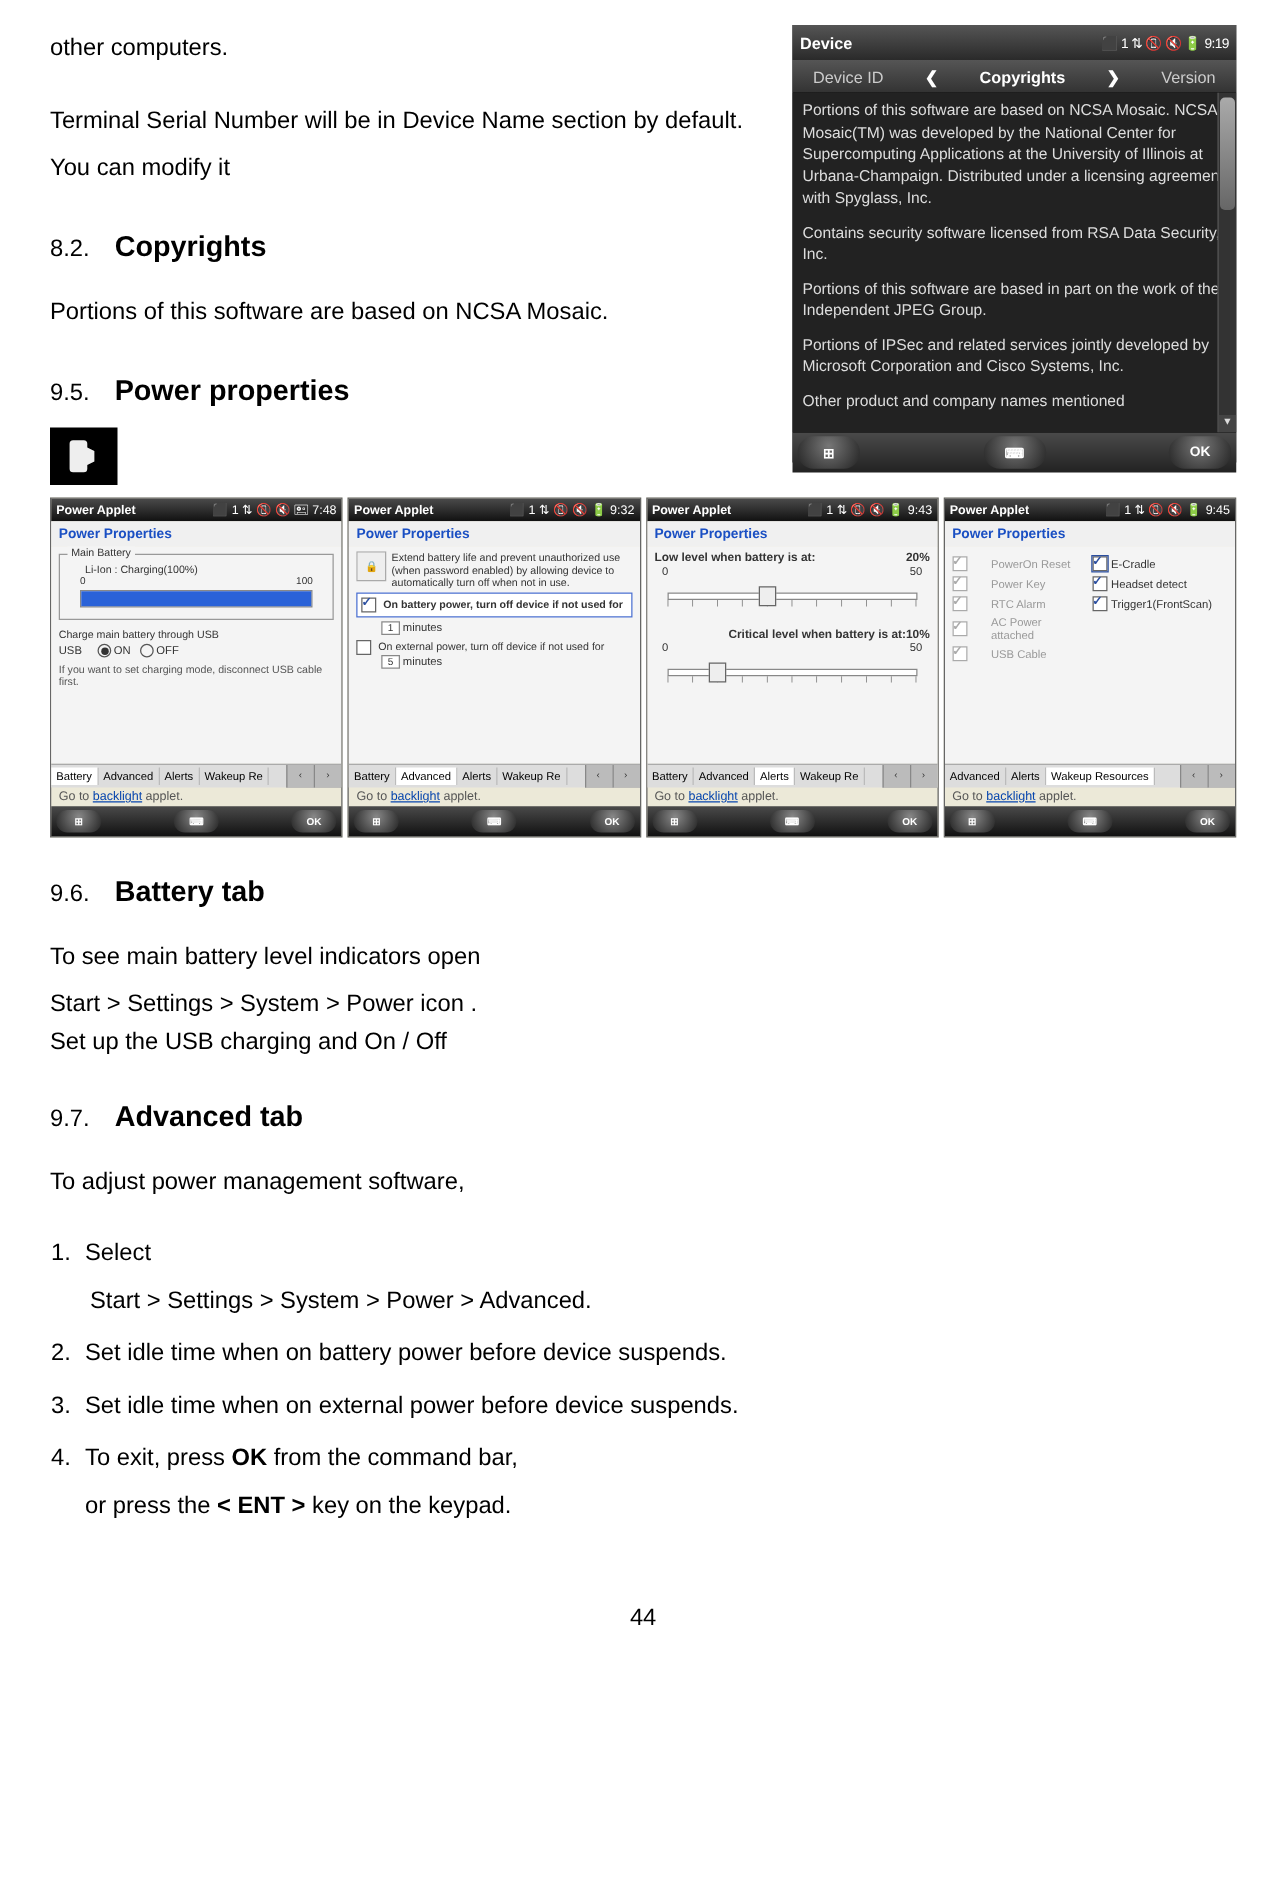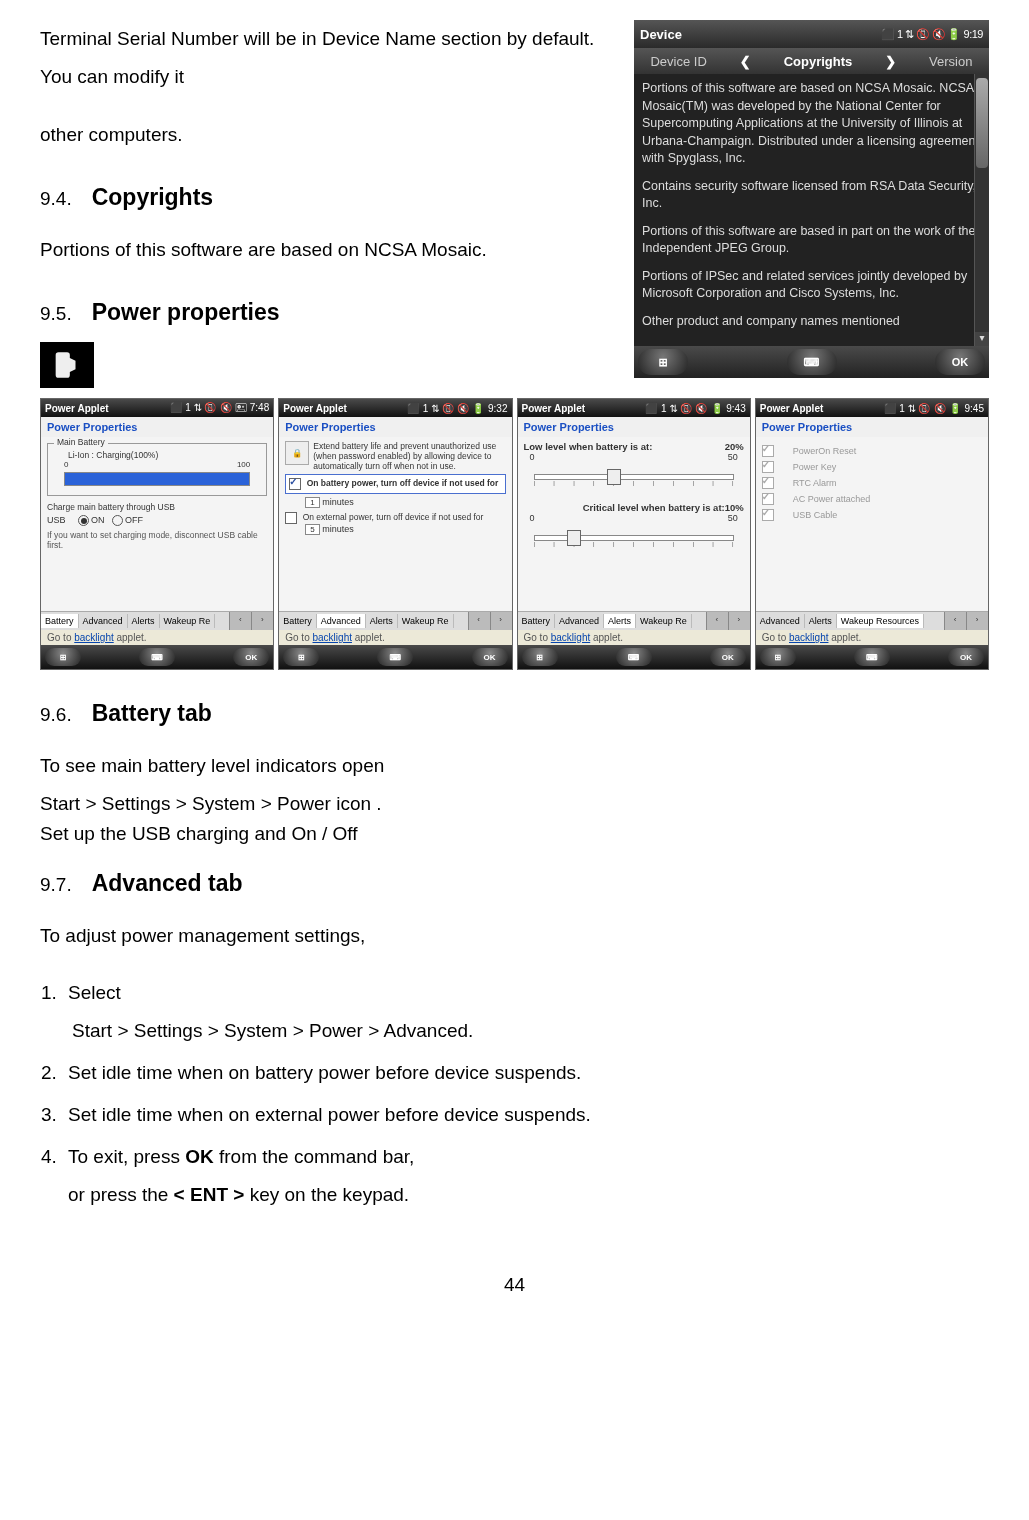--- a/index.html
+++ b/index.html
@@ -209,25 +209,25 @@
     .checklist-row .lbl { font-size:9px; }
     .two-col-checks { display:flex; gap:4px;}
     .col-checks { flex:1;}
     .col-checks .lbl.disabled { color:#999;padding-left:16px;}
   </style>
 </head>
 <body>
 
 <div class="top-section">
   <div class="top-left">
+    <p class="para">other computers.</p>
     <p class="para">Terminal Serial Number will be in Device Name section by default. You can modify it</p>
-    <p class="para">other computers.</p>
 
     <div class="heading-row">
-      <span class="heading-num">9.4.</span>
+      <span class="heading-num">8.2.</span>
       <span class="heading-title">Copyrights</span>
     </div>
     <p class="para">Portions of this software are based on NCSA Mosaic.</p>
 
     <div class="heading-row">
       <span class="heading-num">9.5.</span>
       <span class="heading-title">Power properties</span>
     </div>
     <div class="power-icon">
       <svg viewBox="0 0 24 24">
@@ -461,20 +461,34 @@
             </div>
           <div class="checklist-row">
               <span class="checkbox disabled checked"></span>
               <span class="lbl disabled">AC Power attached</span>
             </div>
           <div class="checklist-row">
               <span class="checkbox disabled checked"></span>
               <span class="lbl disabled">USB Cable</span>
             </div>
         </div>
+        <div class="col-checks">
+          <div class="checklist-row">
+              <span class="checkbox checked" style="outline:1px solid #2a4ea0;"></span>
+              <span class="lbl">E-Cradle</span>
+            </div>
+          <div class="checklist-row">
+              <span class="checkbox checked"></span>
+              <span class="lbl">Headset detect</span>
+            </div>
+          <div class="checklist-row">
+              <span class="checkbox checked"></span>
+              <span class="lbl">Trigger1(FrontScan)</span>
+            </div>
+        </div>
       </div>
     </div>
     <div class="tabs-bar">
       <span>Advanced</span>
       <span>Alerts</span>
       <span style="background:#fff;">Wakeup Resources</span>
       <div class="scroll-arrows">
           <span>‹</span>
           <span>›</span>
         </div>
@@ -490,25 +504,25 @@
 </div>
 
 <div class="heading-row">
   <span class="heading-num">9.6.</span>
   <span class="heading-title">Battery tab</span>
 </div>
 <p class="para" style="margin-bottom:4px;">To see main battery level indicators open</p>
 <p class="para" style="margin-bottom:0; line-height:1.6;">Start &gt; Settings &gt; System &gt; Power icon .</p>
 <p class="para" style="line-height:1.6;">Set up the USB charging and On / Off</p>
 
-<div class="heading-row" style="margin-top:10px;">
+<div class="heading-row" style="">
   <span class="heading-num">9.7.</span>
   <span class="heading-title">Advanced tab</span>
 </div>
-<p class="para" style="margin-bottom:4px;">To adjust power management settings,</p>
+<p class="para" style="margin-bottom:4px;">To adjust power management software,</p>
 <ol class="num-list">
   <li>
     <span>Select</span>
     <div class="indent" style="margin-left:4px;">Start &gt; Settings &gt; System &gt; Power &gt; Advanced.</div>
   </li>
   <li>Set idle time when on battery power before device suspends.</li>
   <li>Set idle time when on external power before device suspends.</li>
   <li>
     <span>To exit, press <b>OK</b> from the command bar,</span><br>
     <span>or press the <b>&lt; ENT &gt;</b> key on the keypad.</span>

